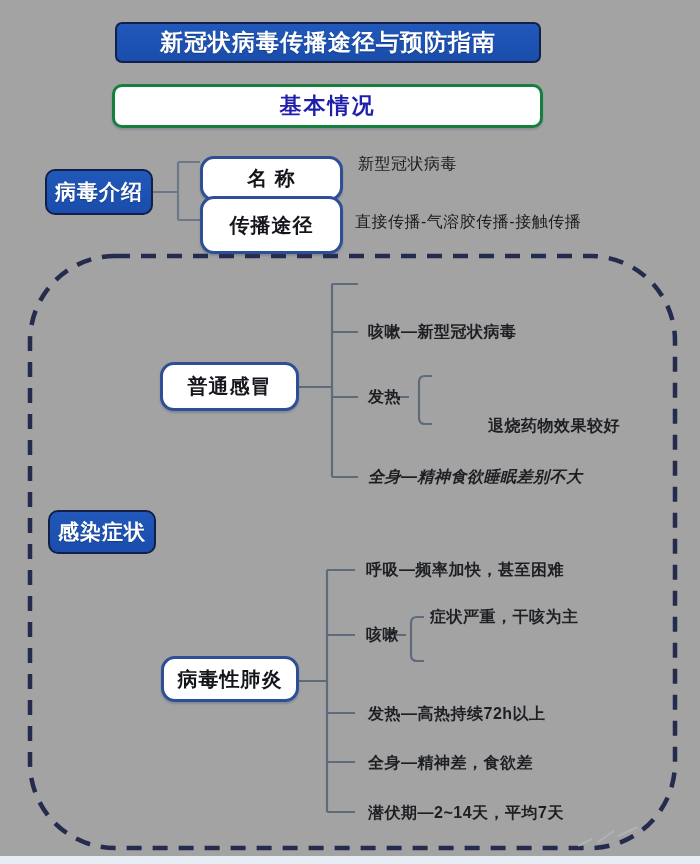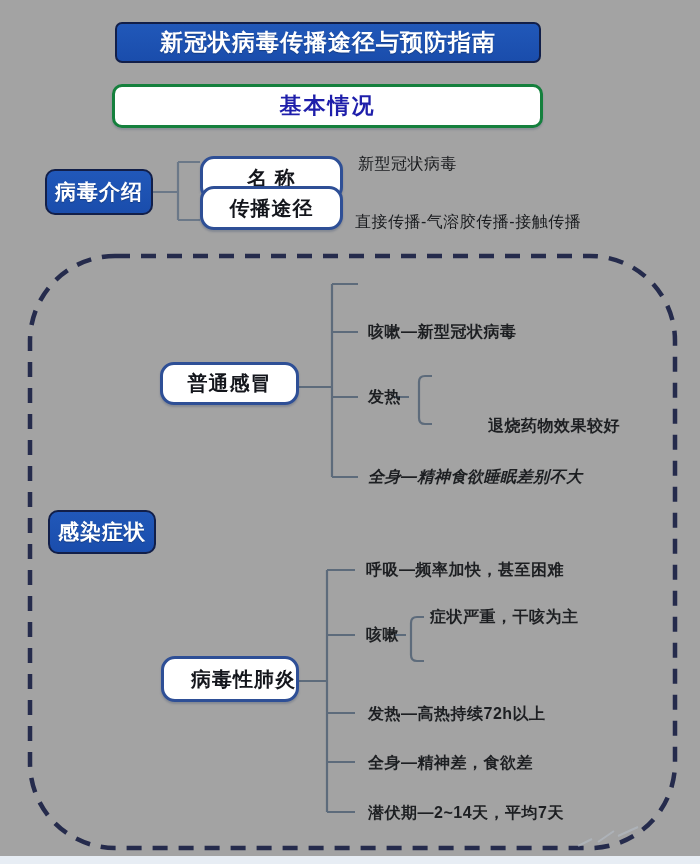--- a/index.html
+++ b/index.html
@@ -85,39 +85,39 @@
 
   <div class="abs bluebox labelbox" style="left:45px;top:169px;width:108px;height:46px;">
     <span>病毒介绍</span>
   </div>
 
   <div class="abs node" style="left:200px;top:140px;width:143px;height:45px;margin-top:16px;">
     <span>名 称</span>
   </div>
   <div class="value" style="left:358px;top:164px;">新型冠状病毒</div>
 
-  <div class="abs node" style="left:200px;top:186px;width:143px;height:44px;">
+  <div class="abs node" style="left:200px;top:196px;width:143px;height:58px;">
     <span>传播途径</span>
   </div>
   <div class="value" style="left:355px;top:222px;">直接传播-气溶胶传播-接触传播</div>
 
   <div class="abs bluebox labelbox" style="left:48px;top:510px;width:108px;height:44px;">
     <span>感染症状</span>
   </div>
 
-  <div class="abs node" style="left:160px;top:362px;width:139px;height:43px;">
+  <div class="abs node" style="left:160px;top:362px;width:139px;height:49px;">
     <span>普通感冒</span>
   </div>
 
   <div class="branch" style="left:368px;top:332px;">咳嗽—新型冠状病毒</div>
   <div class="branch" style="left:368px;top:397px;">发热</div>
   <div class="branch" style="left:368px;top:477px;font-style:italic;">全身—精神食欲睡眠差别不大</div>
   <div class="branch" style="left:448px;top:426px;margin-left:40px;">退烧药物效果较好</div>
 
-  <div class="abs node" style="left:161px;top:656px;width:138px;height:46px;justify-content:flex-end;">
+  <div class="abs node" style="left:161px;top:656px;width:138px;height:46px;">
     <span>病毒性肺炎</span>
   </div>
 
   <div class="branch" style="left:366px;top:570px;">呼吸—频率加快，甚至困难</div>
   <div class="branch" style="left:366px;top:635px;">咳嗽</div>
   <div class="branch" style="left:430px;top:617px;">症状严重，干咳为主</div>
   <div class="branch" style="left:368px;top:714px;">发热—高热持续72h以上</div>
   <div class="branch" style="left:368px;top:763px;">全身—精神差，食欲差</div>
   <div class="branch" style="left:368px;top:813px;">潜伏期—2~14天，平均7天</div>
 

